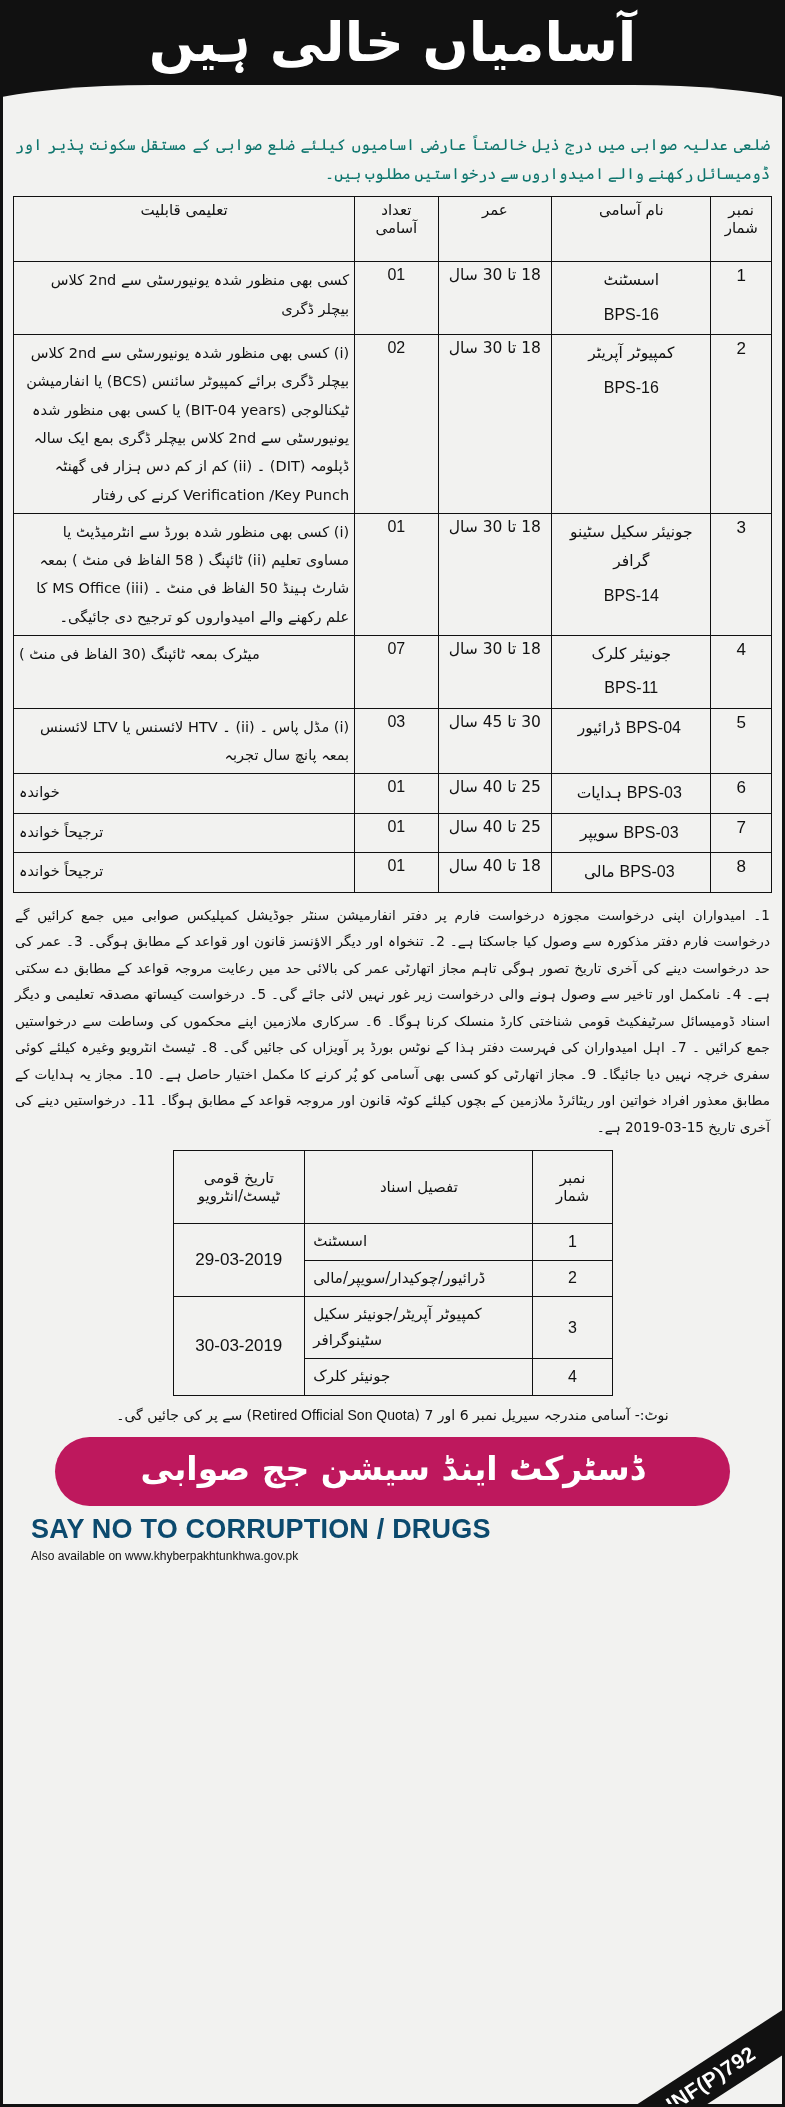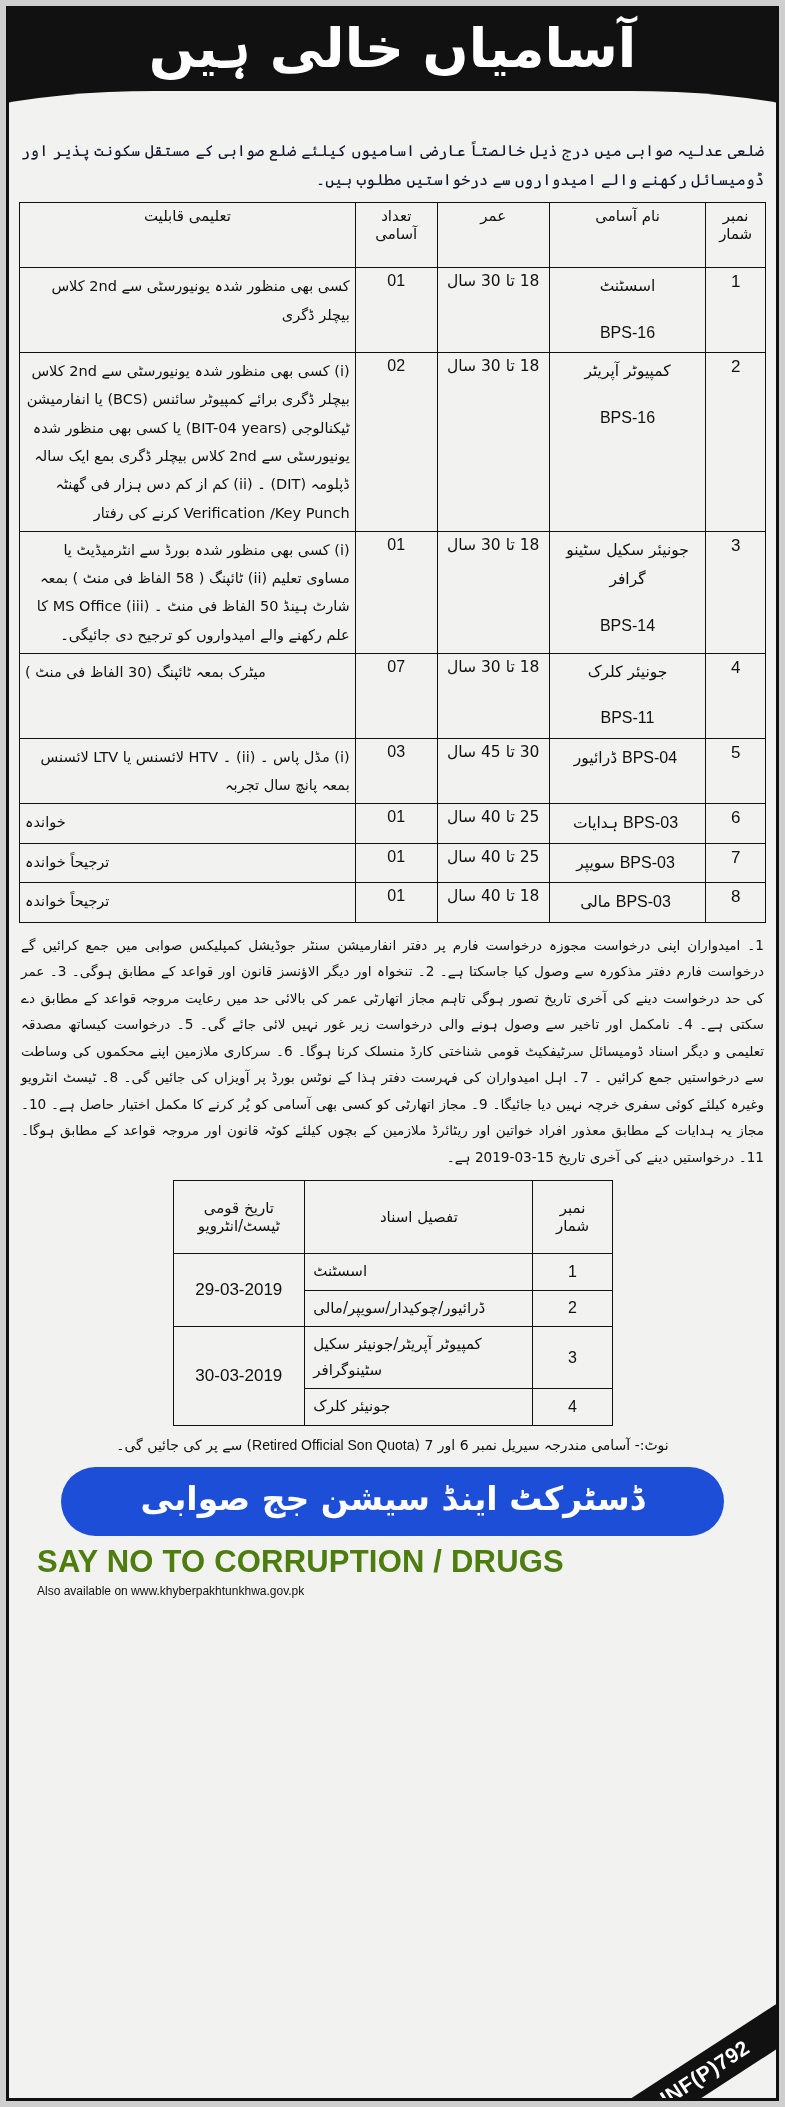--- a/index.html
+++ b/index.html
@@ -5,21 +5,20 @@
   html, body {
     margin: 0;
     padding: 0;
     background: #ffffff;
   }
   .page {
     width: 785px;
     height: 2107px;
     box-sizing: border-box;
     background: #cfcfcf;
-    padding: 6px;
     font-family: "Liberation Sans", sans-serif;
     position: relative;
     overflow: hidden;
   }
   .frame {
     width: 100%;
     height: 100%;
     box-sizing: border-box;
     border: 3px solid #111;
     background: #f2f2f0;
@@ -68,25 +67,25 @@
     height: 110px;
     bottom: -82px;
     background: #8a8a8a;
     border-radius: 50% / 100%;
   }
 
   
   .intro {
     direction: rtl;
     text-align: justify;
-    font-family: Liberation Sans, sans-serif;
+    font-family: Liberation Serif, serif;
     font-size: 15.5px;
     line-height: 1.85;
     padding: 10px 12px 8px 12px;
-    color: #0f172a;
+    color: #0f766e;
     flex: none;
   }
 
   
   .main-table-wrap { padding: 0 10px; flex: none; }
   table.jobs {
     width: 100%;
     border-collapse: collapse;
     direction: rtl;
     table-layout: fixed;
@@ -122,21 +121,21 @@
     text-align: center;
     font-family: "DejaVu Sans", sans-serif;
     font-size: 15.5px;
     line-height: 1.9;
   }
   td.post .bps {
     display: block;
     font-family: "Liberation Sans", sans-serif;
     font-size: 16px;
     direction: ltr;
-    margin-top: 16px;
+    margin-top: 4px;
   }
   td.post.inline .bps { display: inline; margin: 0 4px 0 0; }
   td.age {
     text-align: center;
     font-family: "DejaVu Sans", sans-serif;
     font-size: 15.5px;
     padding-top: 16px;
   }
   td.count {
     text-align: center;
@@ -235,37 +234,37 @@
   
   .footer {
     position: relative;
     flex: 1 1 auto;
     min-height: 0;
     padding: 0 6px 6px 6px;
     overflow: hidden;
   }
   .authority-pill {
     margin: 4px 46px 0 46px;
-    background: #1d4ed8;
+    background: #be185d;
     color: #fff;
     border-radius: 38px;
     text-align: center;
     font-family: "DejaVu Sans", sans-serif;
     font-size: 33px;
     font-weight: bold;
     padding: 11px 10px 15px 10px;
     direction: rtl;
     line-height: 1.3;
   }
   .slogan {
     text-align: left;
     font-family: "Liberation Sans", sans-serif;
-    font-size: 31px;
+    font-size: 27px;
     font-weight: bold;
-    color: #4d7c0f;
+    color: #0c4a6e;
     direction: ltr;
     padding: 8px 0 0 22px;
     letter-spacing: 0.2px;
   }
   .website {
     text-align: left;
     font-family: "Liberation Sans", sans-serif;
     font-size: 12px;
     color: #111;
     direction: ltr;

